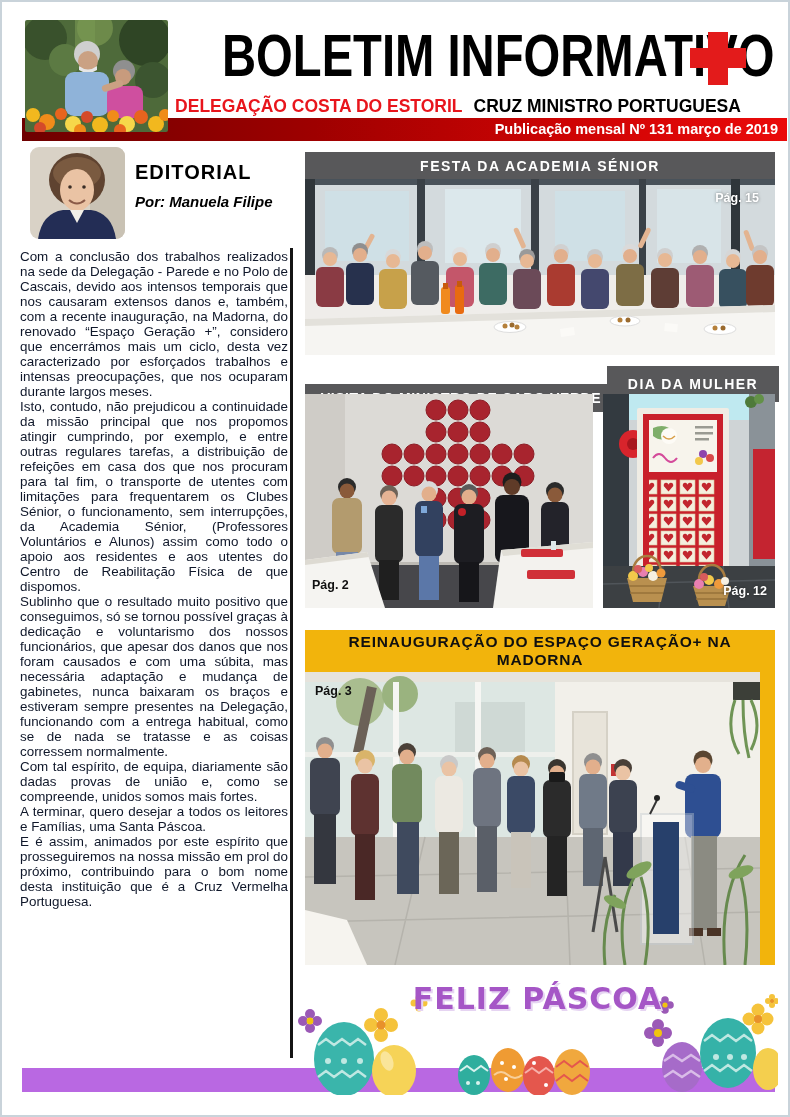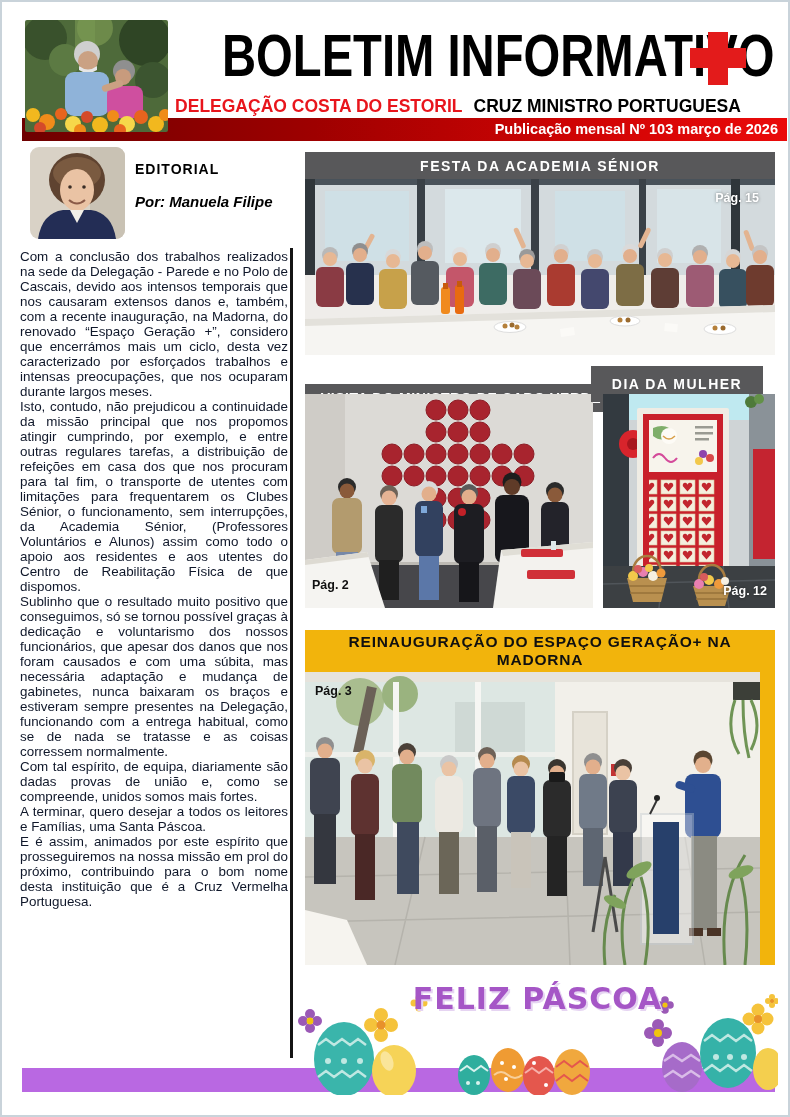--- a/index.html
+++ b/index.html
@@ -17,33 +17,33 @@
   .subtitle{position:absolute;left:168px;top:96px;width:580px;text-align:center;font-size:17.5px;
     font-weight:bold;white-space:nowrap;}
   .subtitle .red{color:#e8151c;margin-right:11px;}
   .subtitle .blk{color:#000;}
   .cross{position:absolute;left:690px;top:32px;width:56px;height:53px;}
   .cross::before{content:"";position:absolute;left:18px;top:0;width:20px;height:53px;background:#e31b1b;}
   .cross::after{content:"";position:absolute;left:0;top:16px;width:56px;height:20px;background:#e31b1b;}
 
   
   .ed-photo{position:absolute;left:30px;top:147px;width:95px;height:92px;border-radius:9px;overflow:hidden;}
-  .ed-heading{position:absolute;left:135px;top:161px;font-size:14px;font-weight:bold;letter-spacing:1px;color:#000;}
+  .ed-heading{position:absolute;left:135px;top:161px;font-size:20px;font-weight:bold;letter-spacing:1px;color:#000;}
   .ed-byline{position:absolute;left:135px;top:193px;font-size:15px;font-weight:bold;font-style:italic;color:#000;}
   .ed-body{position:absolute;left:20px;top:249px;width:268px;height:812px;overflow:hidden;
     font-size:13.4px;line-height:15px;text-align:justify;color:#0f172a;hyphens:auto;-webkit-hyphens:auto;}
   .ed-body p{margin:0;}
   .divider{position:absolute;left:290px;top:248px;width:3px;height:810px;background:#141414;}
 
   
   .banner{position:absolute;background:#58585a;color:#fff;font-weight:bold;
     display:flex;align-items:center;justify-content:center;letter-spacing:1.5px;}
   #banner1{left:305px;top:152px;width:470px;height:27px;font-size:14px;}
   #banner2{left:305px;top:384px;width:312px;height:28px;font-size:14px;letter-spacing:0.6px;}
-  #banner3{left:591px;top:366px;width:172px;height:36px;font-size:14px;}
+  #banner3{left:607px;top:366px;width:172px;height:36px;font-size:14px;}
   .photo{position:absolute;overflow:hidden;}
   #photo1{left:305px;top:179px;width:470px;height:176px;}
   #photo2{left:305px;top:394px;width:288px;height:214px;}
   #photo3{left:603px;top:394px;width:172px;height:214px;}
   .yellow-block{position:absolute;left:305px;top:630px;width:470px;height:335px;background:#f2b40c;text-align:center;}
   .yellow-title{position:absolute;left:0;top:0;width:470px;height:42px;display:flex;align-items:center;
     justify-content:center;color:#101010;font-weight:800;font-size:15.5px;letter-spacing:0.8px;}
   #photo4{position:absolute;left:0;top:42px;width:455px;height:293px;overflow:hidden;}
   .pag{position:absolute;font-size:12.5px;font-weight:bold;z-index:4;}
   .pag.light{color:#fff;text-shadow:0 0 3px rgba(0,0,0,.5);}
@@ -58,21 +58,21 @@
   .easter-art{position:absolute;left:296px;top:993px;width:482px;height:102px;}
   .feliz{position:absolute;left:300px;top:981px;width:475px;text-align:center;z-index:6;
     font-family:"DejaVu Sans",sans-serif;font-size:30px;font-weight:800;letter-spacing:1px;
     color:#a556c6;text-shadow:2px 2px 0 #e6d4f2;}
 </style>
 </head>
 <body>
 
 <div class="page">
 
-  <div class="issue-bar">Publicação mensal Nº 103 março de 2026</div>
+  <div class="issue-bar">Publicação mensal Nº 131 março de 2019</div>
 
   <div class="cover-photo">
     <svg width="100%" height="100%" viewBox="0 0 143 112" preserveAspectRatio="none">
       <rect width="143" height="112" fill="#4e6a3a"></rect>
       <circle cx="20" cy="18" r="22" fill="#39512c"></circle>
         <circle cx="120" cy="20" r="26" fill="#2f4525"></circle>
       <circle cx="70" cy="8" r="18" fill="#6d8a4a"></circle>
         <circle cx="40" cy="40" r="16" fill="#5c7a43"></circle>
       <circle cx="128" cy="60" r="18" fill="#3c5530"></circle>
         <rect x="50" y="0" width="20" height="30" fill="#7a9a54" opacity="0.6"></rect>

